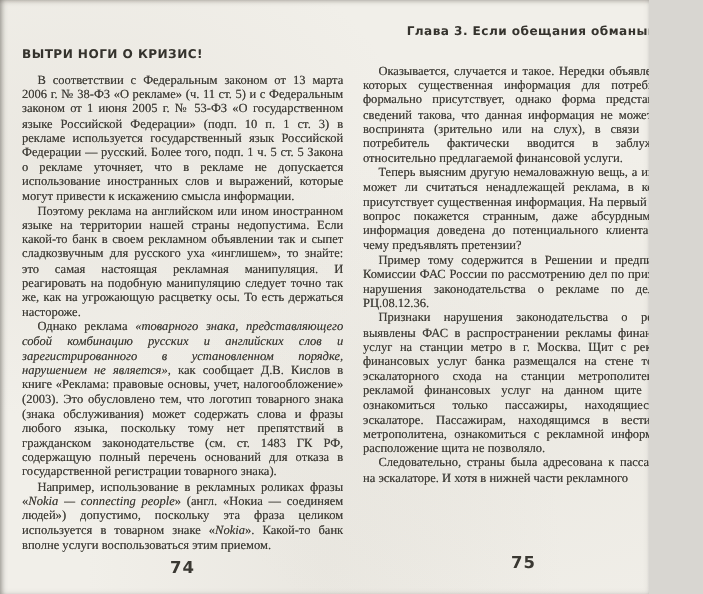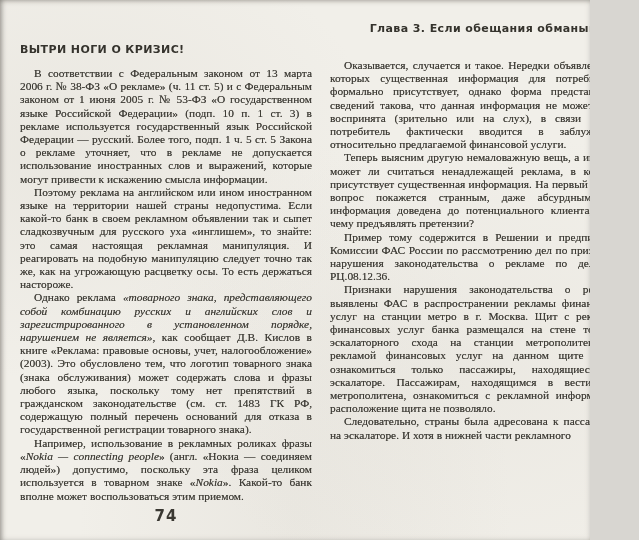--- a/index.html
+++ b/index.html
@@ -86,29 +86,30 @@
 <body>
 
 <div class="scan">
 
   <div class="page left-page">
     <div class="running-head">ВЫТРИ НОГИ О КРИЗИС!</div>
     <div class="body">
       <p><span>В соответствии с Федеральным законом от 13 марта 2006 г. № 38-ФЗ «О рекламе» (ч. 11 ст. 5) и с Федеральным законом от 1 июня 2005 г. № 53-ФЗ «О государственном языке Российской Федерации» (подп. 10 п. 1 ст. 3) в рекламе используется государственный язык Российской Федерации — русский. Более того, подп. 1 ч. 5 ст. 5 Закона о рекламе уточняет, что в рекламе не допускается использование иностранных слов и выражений, которые могут привести к искажению смысла информации.</span></p>
       <p><span>Поэтому реклама на английском или ином иностранном языке на территории нашей страны недопустима. Если какой-то банк в своем рекламном объявлении так и сыпет сладкозвучным для русского уха «инглишем», то знайте: это самая настоящая рекламная манипуляция. И реагировать на подобную манипуляцию следует точно так же, как на угрожающую расцветку осы. То есть держаться настороже.</span></p>
       <p><span>Однако реклама </span><em>«товарного знака, представляющего собой комбинацию русских и английских слов и зарегистрированного в установленном порядке, нарушением не является»</em><span>, как сообщает Д.В. Кислов в книге «Реклама: правовые основы, учет, налогообложение» (2003). Это обусловлено тем, что логотип товарного знака (знака обслуживания) может содержать слова и фразы любого языка, поскольку тому нет препятствий в гражданском законодательстве (см. ст. 1483 ГК РФ, содержащую полный перечень оснований для отказа в государственной регистрации товарного знака).</span></p>
-      <p><span>Например, использование в рекламных роликах фразы «</span><em>Nokia — connecting people</em><span>» (англ. «Нокиа — соединяем людей») допустимо, поскольку эта фраза целиком используется в товарном знаке «</span><em>Nokia</em><span>». Какой-то банк вполне может воспользоваться этим приемом.</span></p>
+      <p><span>Например, использование в рекламных роликах фразы «</span><em>Nokia — connecting people</em><span>» (англ. «Нокиа — соединяем людей») допустимо, поскольку эта фраза целиком используется в товарном знаке «</span><em>Nokia</em><span>». Какой-то банк вполне услуги воспользоваться этим приемом.</span></p>
     </div>
     <div class="folio">74</div>
   </div>
 
   <div class="page right-page">
     <div class="running-head">Глава 3. Если обещания обманывают</div>
     <div class="body">
       <p><span>Оказывается, случается и такое. Нередки объявления, в которых существенная информация для потребителей формально присутствует, однако форма представления сведений такова, что данная информация не может быть воспринята (зрительно или на слух), в связи с чем потребитель фактически вводится в заблуждение относительно предлагаемой финансовой услуги.</span></p>
       <p><span>Теперь выясним другую немаловажную вещь, а именно, может ли считаться ненадлежащей реклама, в которой присутствует существенная информация. На первый взгляд вопрос покажется странным, даже абсурдным: раз информация доведена до потенциального клиента, то к чему предъявлять претензии?</span></p>
       <p><span>Пример тому содержится в Решении и предписании Комиссии ФАС России по рассмотрению дел по признакам нарушения законодательства о рекламе по делу № РЦ.08.12.36.</span></p>
       <p><span>Признаки нарушения законодательства о рекламе выявлены ФАС в распространении рекламы финансовых услуг на станции метро в г. Москва. Щит с рекламой финансовых услуг банка размещался на стене тоннеля эскалаторного схода на станции метрополитена. С рекламой финансовых услуг на данном щите могли ознакомиться только пассажиры, находящиеся на эскалаторе. Пассажирам, находящимся в вестибюлях метрополитена, ознакомиться с рекламной информацией расположение щита не позволяло.</span></p>
       <p><span>Следовательно, страны была адресована к пассажирам на эскалаторе. И хотя в нижней части рекламного</span></p>
     </div>
+    <div class="folio">75</div>
   </div>
 
 </div>
 
 </body></html>

